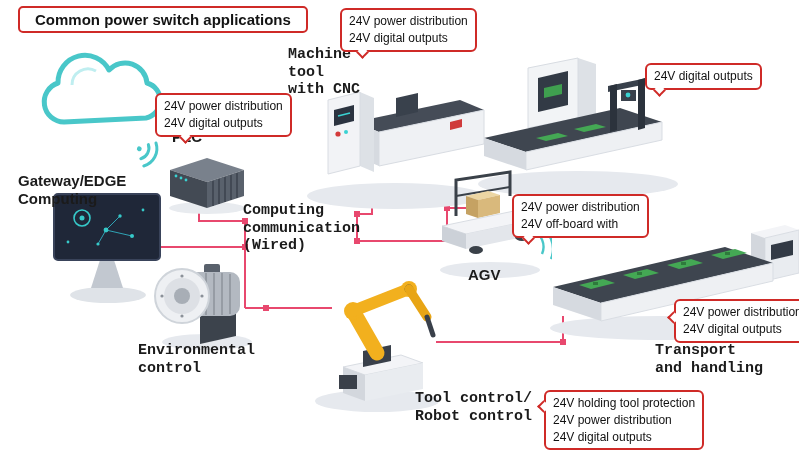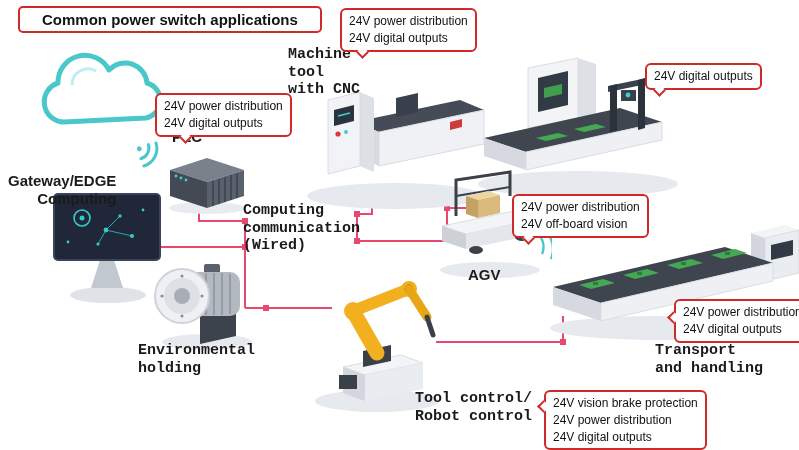--- a/index.html
+++ b/index.html
@@ -4,21 +4,21 @@
 <style>
   * { margin:0; padding:0; box-sizing:border-box; }
   body { background:#fff; font-family:"Liberation Sans", sans-serif; }
   #canvas { position:relative; width:799px; height:450px; background:#ffffff; overflow:hidden; }
 
   .layer { position:absolute; left:0; top:0; }
 
   .title-box{
     position:absolute; left:18px; top:6px; z-index:6;
     border:2.5px solid #cf2a27; border-radius:5px;
-    padding:3px 22px; background:#fff;
+    padding:3px 15px; background:#fff;
     font-size:15px; font-weight:700; color:#141414; white-space:nowrap;
   }
 
   .label{
     position:absolute; z-index:4;
     font-size:15px; font-weight:700; color:#1b1b1b;
     line-height:1.18; white-space:pre-line;
   }
   .label.center{ text-align:left;font-family:Liberation Mono, monospace; }
 
@@ -247,31 +247,31 @@
         <rect x="48" y="67" width="5" height="3"></rect>
           <rect x="92" y="57" width="5" height="3"></rect>
         <rect x="136" y="47" width="5" height="3"></rect>
           <rect x="180" y="37" width="5" height="3"></rect>
       </g>
     </svg>
   </div>
 
   <div class="title-box">Common power switch applications</div>
 
-  <div class="label" style="left:8px; top:172px;text-align:right;">Gateway/EDGE
+  <div class="label" style="left:18px; top:172px;">Gateway/EDGE
 Computing</div>
   <div class="label" style="left:172px; top:128px;">PLC</div>
   <div class="label center" style="left:288px; top:46px; width:100px;">Machine tool
 with CNC</div>
   <div class="label center" style="left:243px; top:202px; width:122px; z-index:4;">Computing
 communication
 (Wired)</div>
   <div class="label" style="left:468px; top:266px;text-align:center;">AGV</div>
   <div class="label center" style="left:138px; top:342px; width:125px;">Environmental
-holding</div>
+control</div>
   <div class="label center" style="left:655px; top:342px; width:130px;">Transport
 and handling</div>
   <div class="label center" style="left:415px; top:390px; width:120px;">Tool control/
 Robot control</div>
 
   <div class="callout" style="left:340px; top:8px;">
     <div>24V power distribution</div>
     <div>24V digital outputs</div>
     <span class="pointer" style="left:16px; bottom:-7px;"></span>
   </div>
@@ -282,30 +282,30 @@
     <span class="pointer" style="left:24px; bottom:-7px;"></span>
   </div>
 
   <div class="callout" style="left:645px; top:63px;">
     <div>24V digital outputs</div>
     <span class="pointer" style="left:8px; bottom:-7px;"></span>
   </div>
 
   <div class="callout" style="left:512px; top:194px;">
     <div>24V power distribution</div>
-    <div>24V off-board vision</div>
+    <div>24V off-board with</div>
     <span class="pointer" style="left:10px; bottom:-7px;"></span>
   </div>
 
   <div class="callout" style="left:674px; top:299px;">
     <div>24V power distribution</div>
     <div>24V digital outputs</div>
     <span class="pointer left" style="left:-7px; top:12px;"></span>
   </div>
 
   <div class="callout" style="left:544px; top:390px;">
-    <div>24V vision brake protection</div>
+    <div>24V holding tool protection</div>
     <div>24V power distribution</div>
     <div>24V digital outputs</div>
     <span class="pointer left" style="left:-7px; top:10px;"></span>
   </div>
 
 </div>
 
 </body></html>

